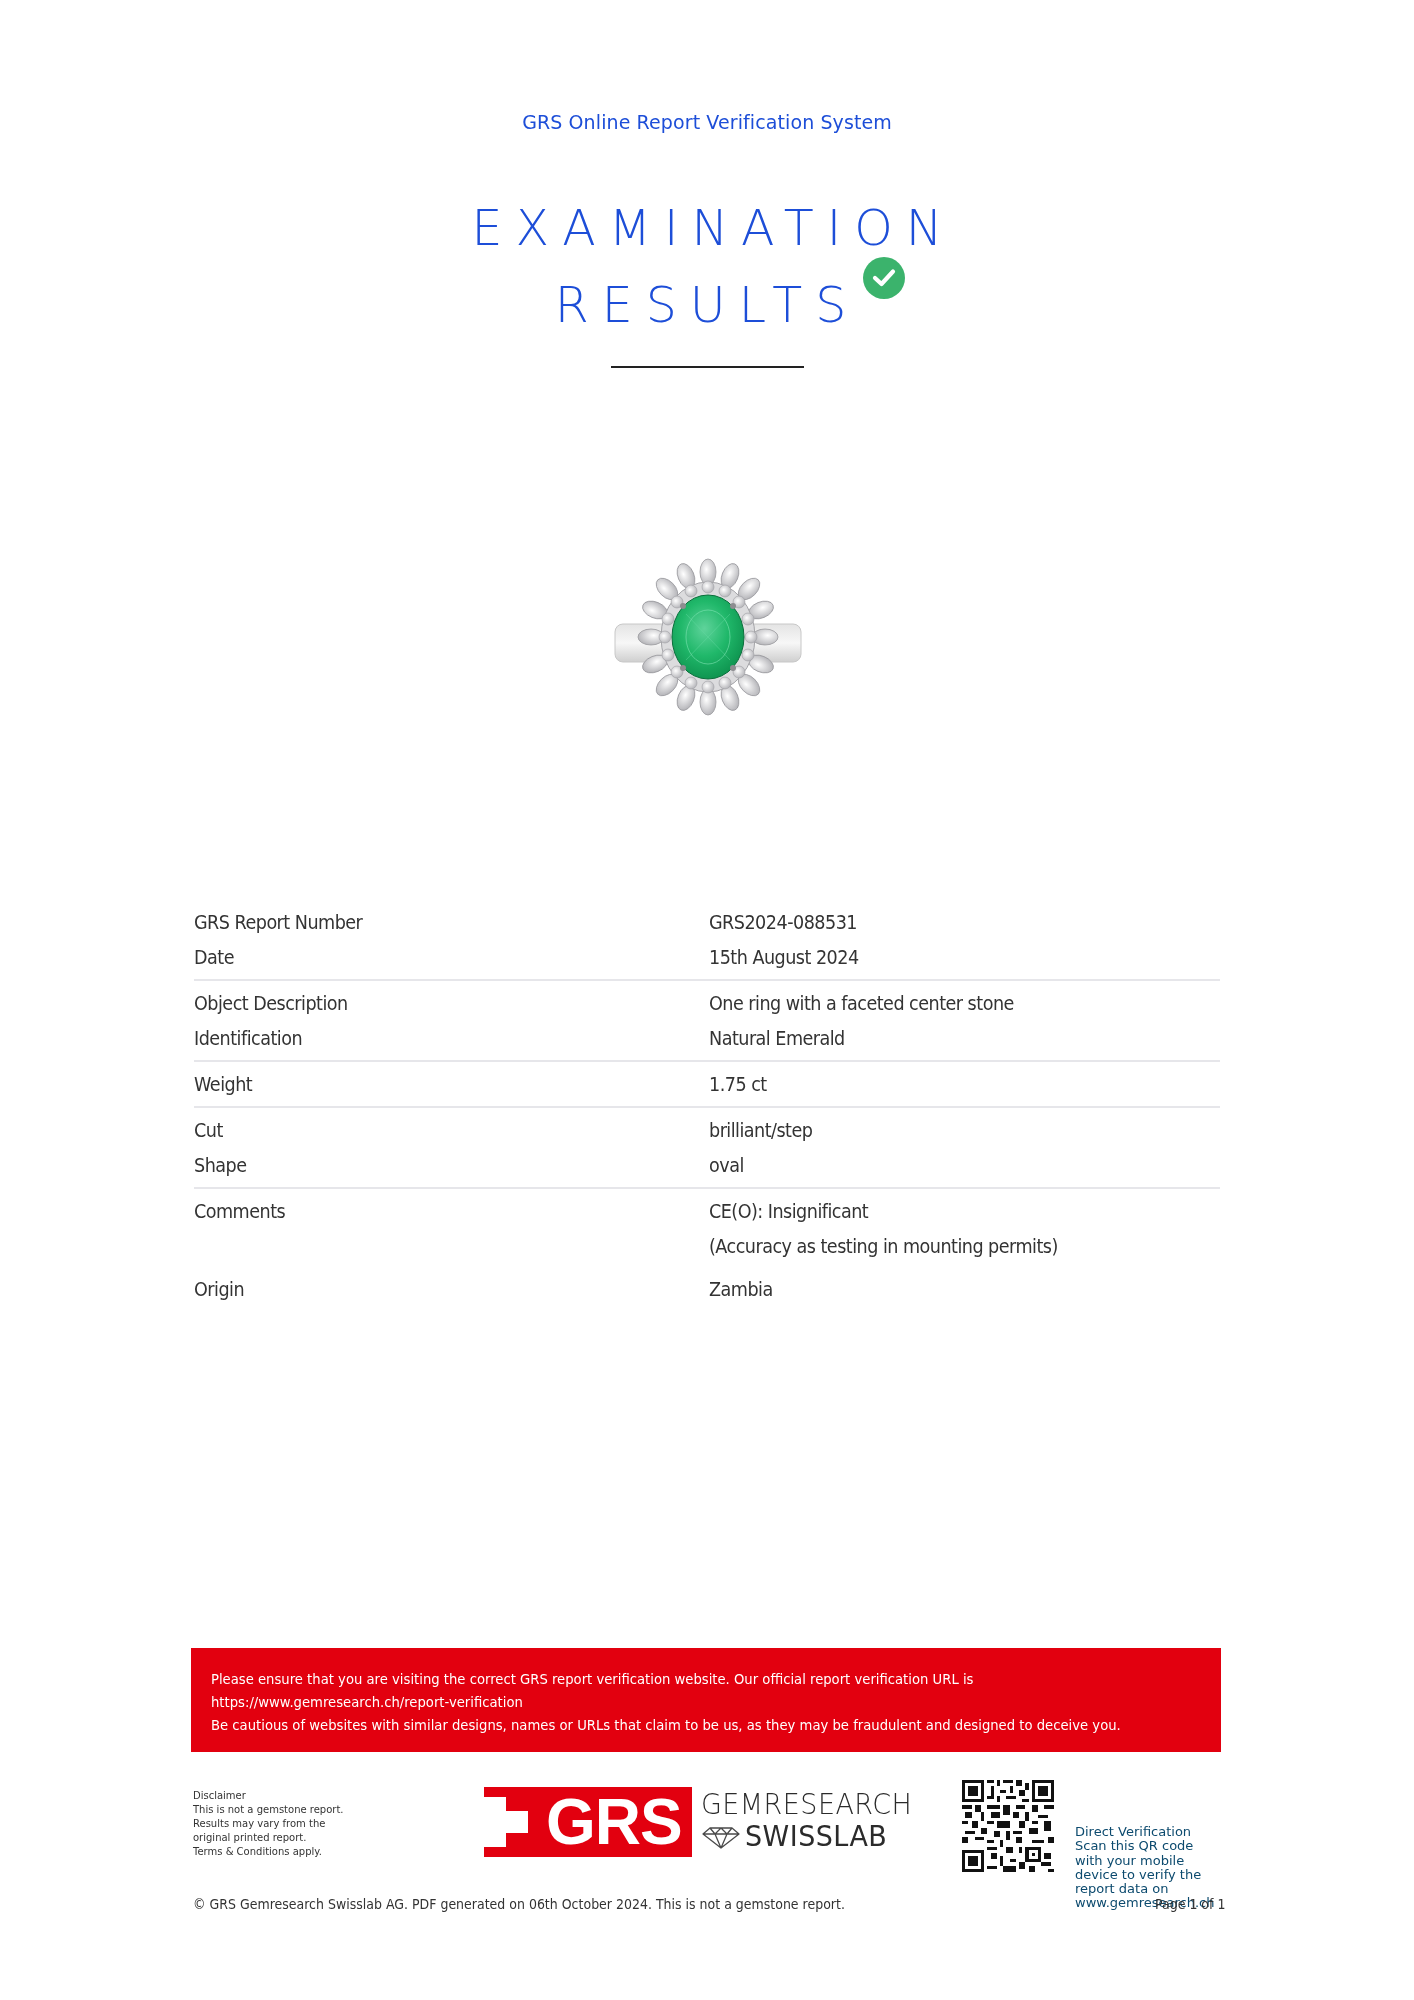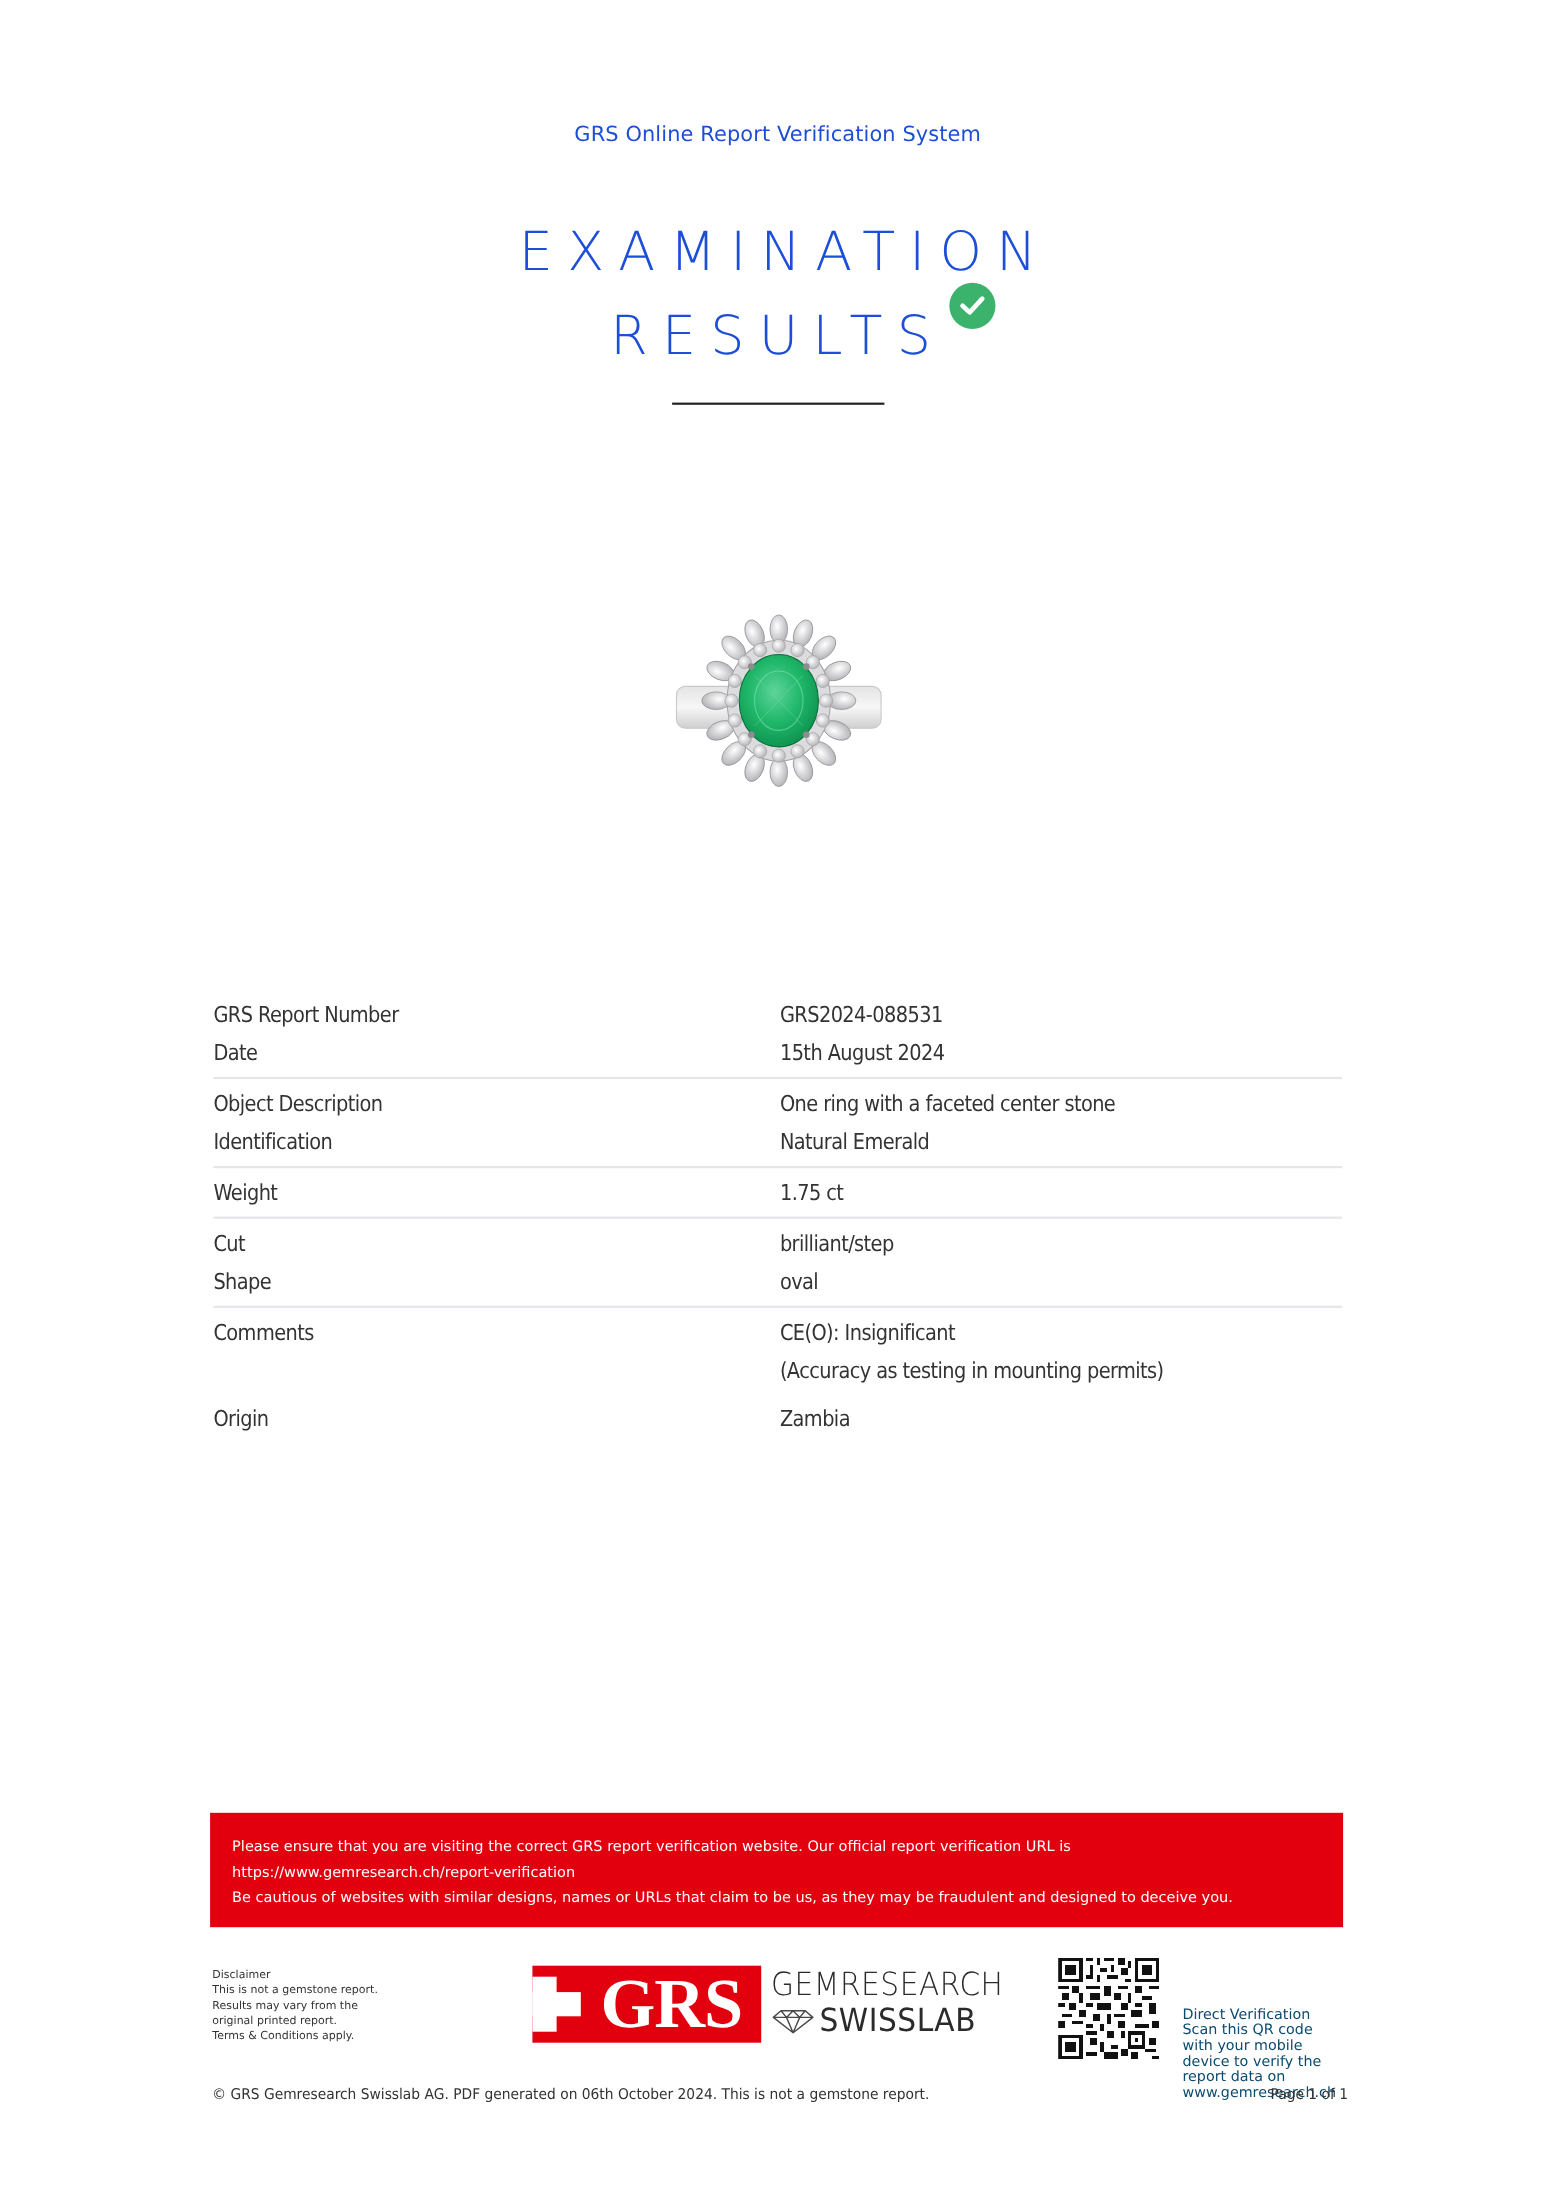--- a/index.html
+++ b/index.html
@@ -58,21 +58,21 @@
 
   
   .disclaimer {
     left: 193px; top: 1789px; font-family: "DejaVu Sans", sans-serif;
     font-size: 10px; line-height: 14px; color: #333333;
   }
   .grs-logo { left: 484px; top: 1787px; width: 208px; height: 70px; background: #e2000f; }
   .grs-cross-v { left: 0; top: 10px; width: 22px; height: 50px; background: #ffffff; position: absolute; }
   .grs-cross-h { left: 0; top: 24px; width: 44px; height: 22px; background: #ffffff; position: absolute; }
   .grs-letters {
-    position: absolute; left: 62px; top: 4px; font-family: Liberation Serif, serif;
+    position: absolute; left: 62px; top: 4px; font-family: Liberation Sans, sans-serif;
     font-weight: bold; font-size: 64px; line-height: 62px; color: #ffffff; letter-spacing: -1px;
   }
   .gemresearch {
     left: 701px; top: 1789px; font-family: "DejaVu Sans", sans-serif; font-size: 29px;
     color: #2b2b2b; letter-spacing: 0.5px; line-height: 30px; font-weight: 300;
     transform: scaleX(0.93); transform-origin: left top;
   }
   .swisslab {
     left: 745px; top: 1821px; font-family: "DejaVu Sans", sans-serif; font-size: 29px;
     color: #2b2b2b; letter-spacing: 0.5px; line-height: 30px;

